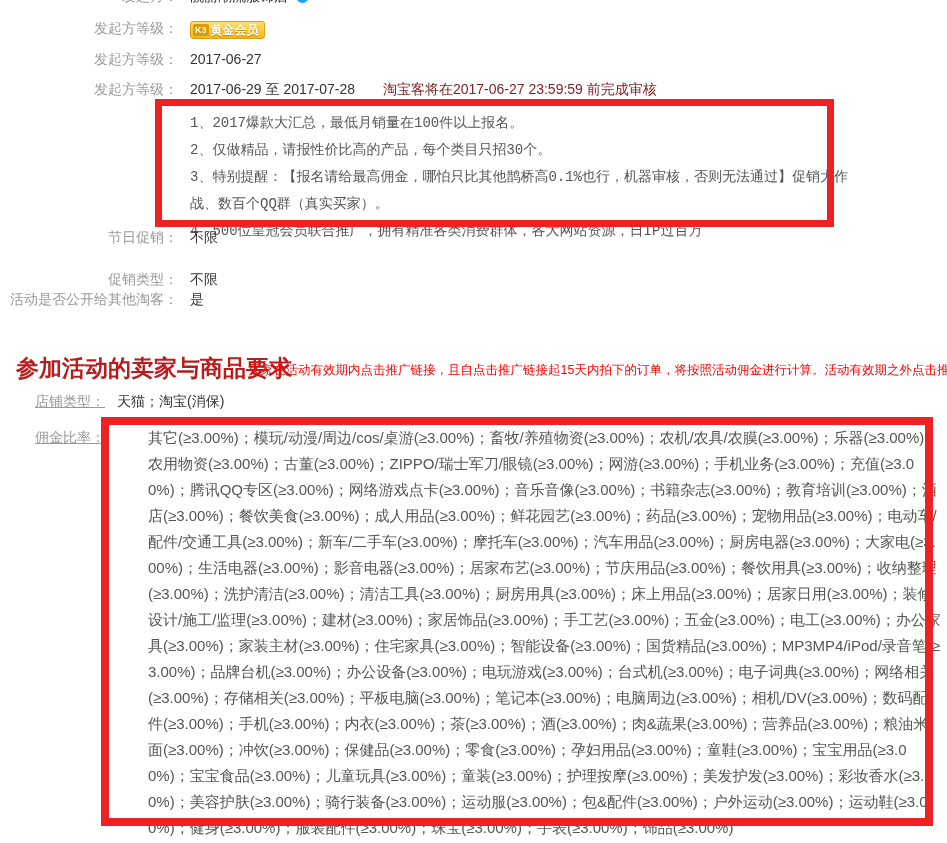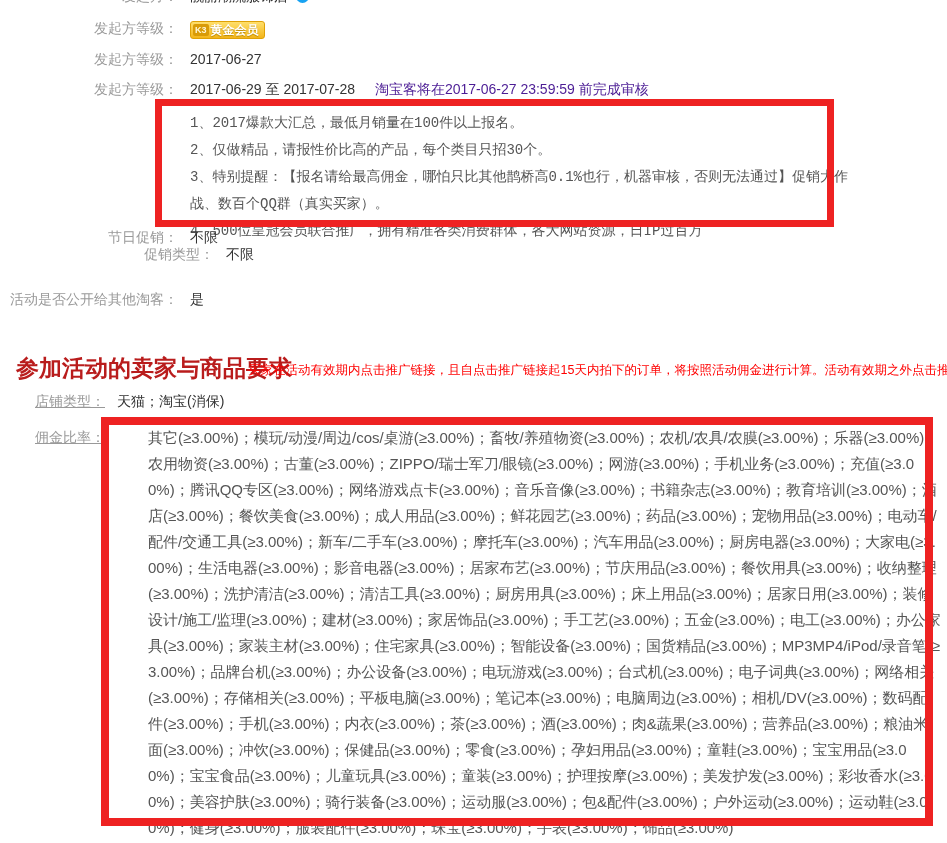--- a/index.html
+++ b/index.html
@@ -10,32 +10,32 @@
     color:#333; font-size:14px;
   }
   .row{position:absolute; left:0; width:880px; height:22px;}
   .row .lbl{
     position:absolute; left:0; top:0; width:178px; text-align:right;
     color:#999; white-space:nowrap;
   }
   .row .val{
     position:absolute; left:190px; top:0; color:#333; white-space:nowrap;
   }
-  .row .note{color:#4c1d95; margin-left:16px;}
+  .row .note{color:#7f1d1d; margin-left:24px;}
   .row.sec2 .lbl{width:105px;text-decoration:underline;}
   .row.sec2 .val{left:117px;}
 
   
   #row-store{top:-12px;}
   #row-level{top:20px;}
   #row-deadline{top:51px;}
   #row-period{top:81px;}
   #row-intro-label{top:121px;}
   #row-festival{top:229px;}
-  #row-promo{top:246px;margin-left:36px;}
+  #row-promo{top:271px;}
   #row-public{top:291px;}
   #row-shop{top:393px;}
   #row-commission-label{top:429px;}
 
   .wangwang{
     display:inline-block; width:13px; height:13px; border-radius:50%;
     background:#17a2f2; vertical-align:-2px; margin-left:8px;
   }
   .gold-badge{
     display:inline-flex; align-items:center; gap:2px;

